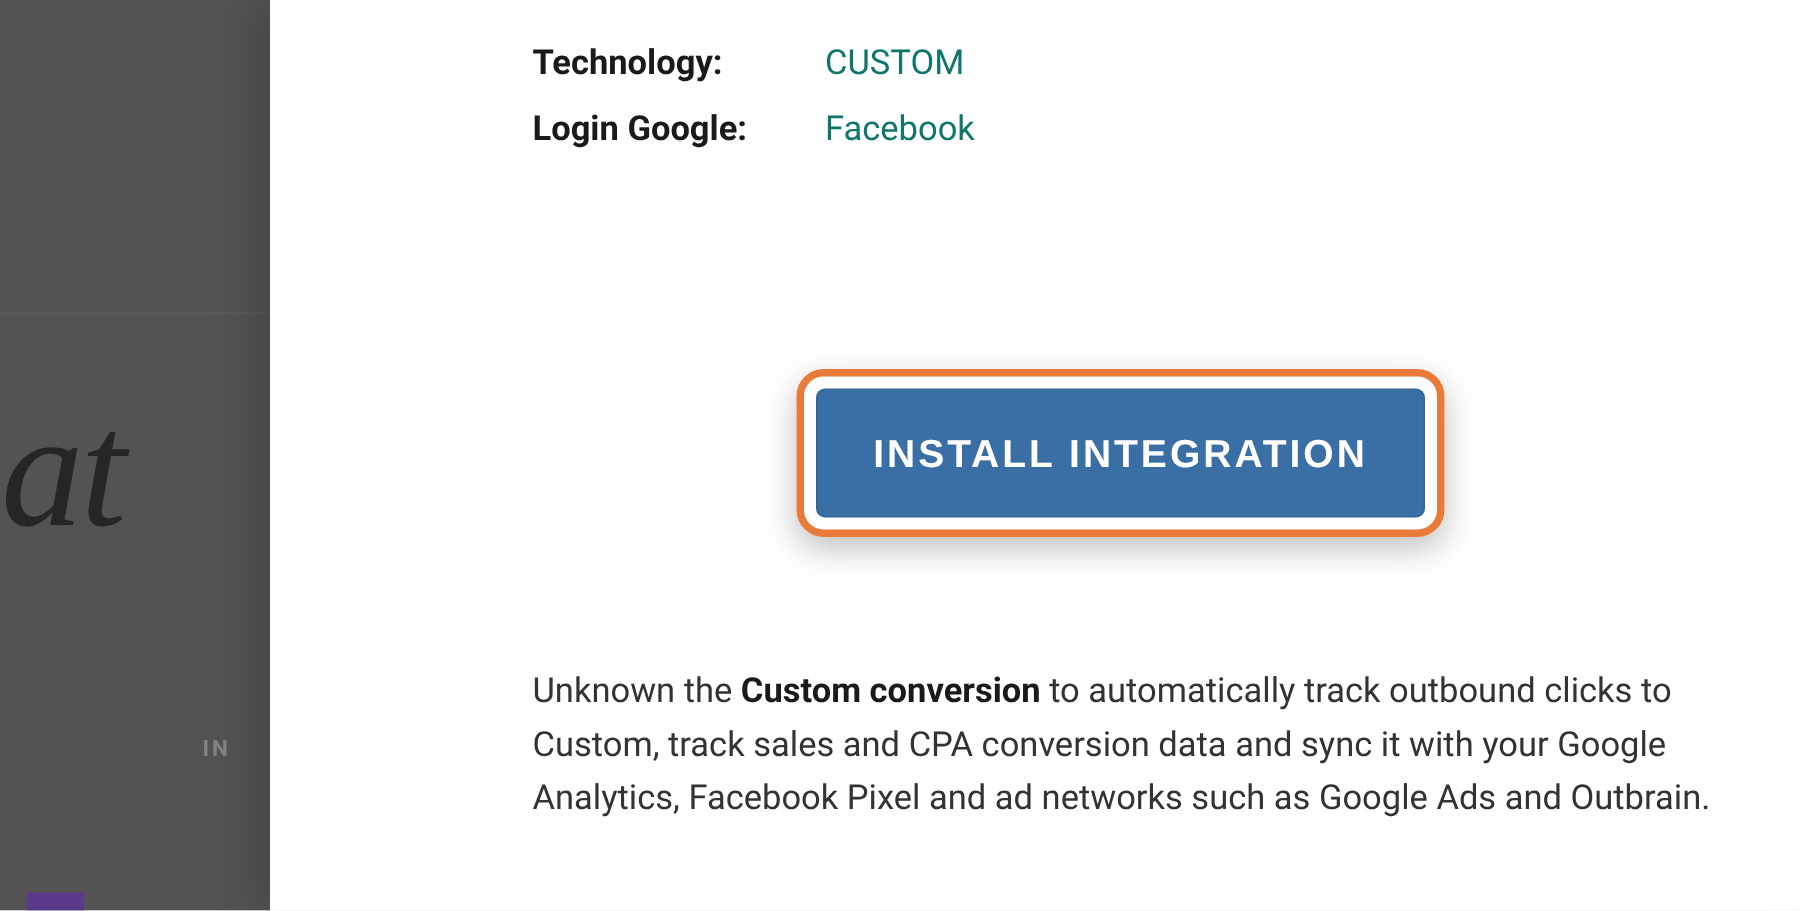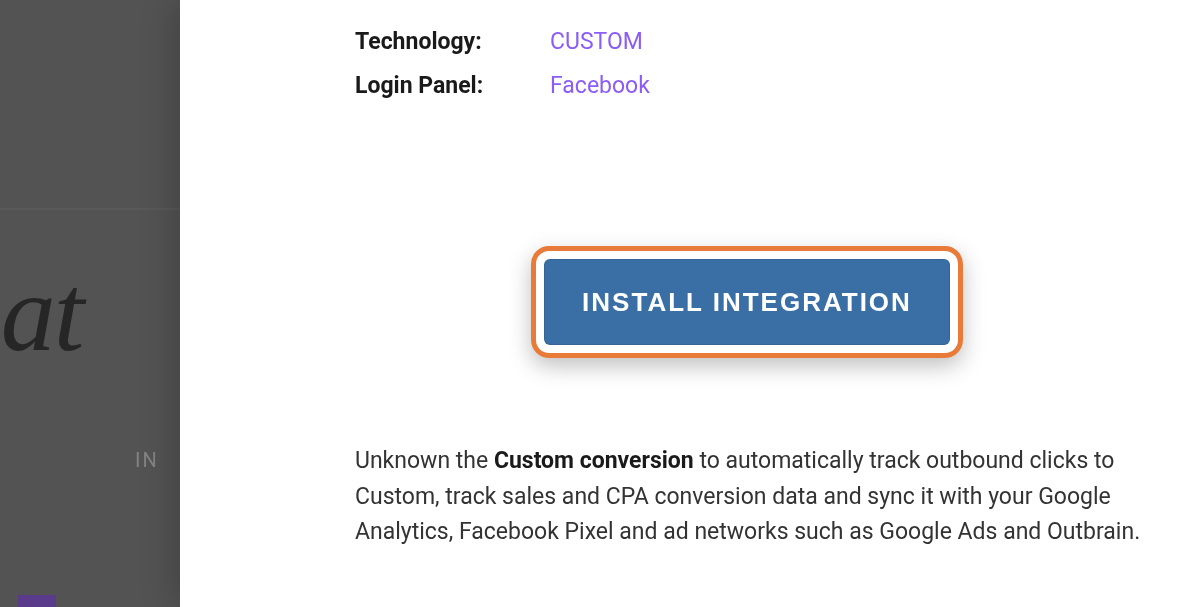--- a/index.html
+++ b/index.html
@@ -49,23 +49,23 @@
       left: 0;
       top: 208px;
       width: 180px;
       height: 2px;
       background: rgba(100,100,100,0.4);
       z-index: 3;
     }
     .backdrop-text-small {
       position: absolute;
       left: 135px;
-      top: 448px;
-      font-size: 20px;
-      font-weight: 400;
+      top: 490px;
+      font-size: 15px;
+      font-weight: 700;
       color: rgba(140,140,140,0.85);
       letter-spacing: 2px;
       z-index: 3;
     }
     .backdrop-purple {
       position: absolute;
       left: 18px;
       bottom: 0;
       width: 38px;
       height: 12px;
@@ -87,21 +87,21 @@
       align-items: flex-end;
     }
     .info-label {
       width: 195px;
       font-size: 23px;
       font-weight: 700;
       color: #1a1a1a;
     }
     .info-value {
       font-size: 23px;
-      color: #8b5cf6;
+      color: #0f766e;
       font-weight: 400;
     }
     .row-technology {
       position: absolute;
       left: 175px;
       top: 28px;
     }
     .row-login {
       position: absolute;
       left: 175px;
@@ -160,21 +160,21 @@
 <div class="backdrop-purple"></div>
 
 <div class="modal">
 
   <div class="info-row row-technology">
     <div class="info-label">Technology:</div>
     <div class="info-value">CUSTOM</div>
   </div>
 
   <div class="info-row row-login">
-    <div class="info-label">Login Panel:</div>
+    <div class="info-label">Login Google:</div>
     <div class="info-value">Facebook</div>
   </div>
 
   <div class="button-highlight">
     <button class="install-button">INSTALL INTEGRATION</button>
   </div>
 
   <div class="description">
     <span>Unknown the </span><strong>Custom conversion</strong><span> to automatically track outbound clicks to Custom, track sales and CPA conversion data and sync it with your Google Analytics, Facebook Pixel and ad networks such as Google Ads and Outbrain.</span>
   </div>

